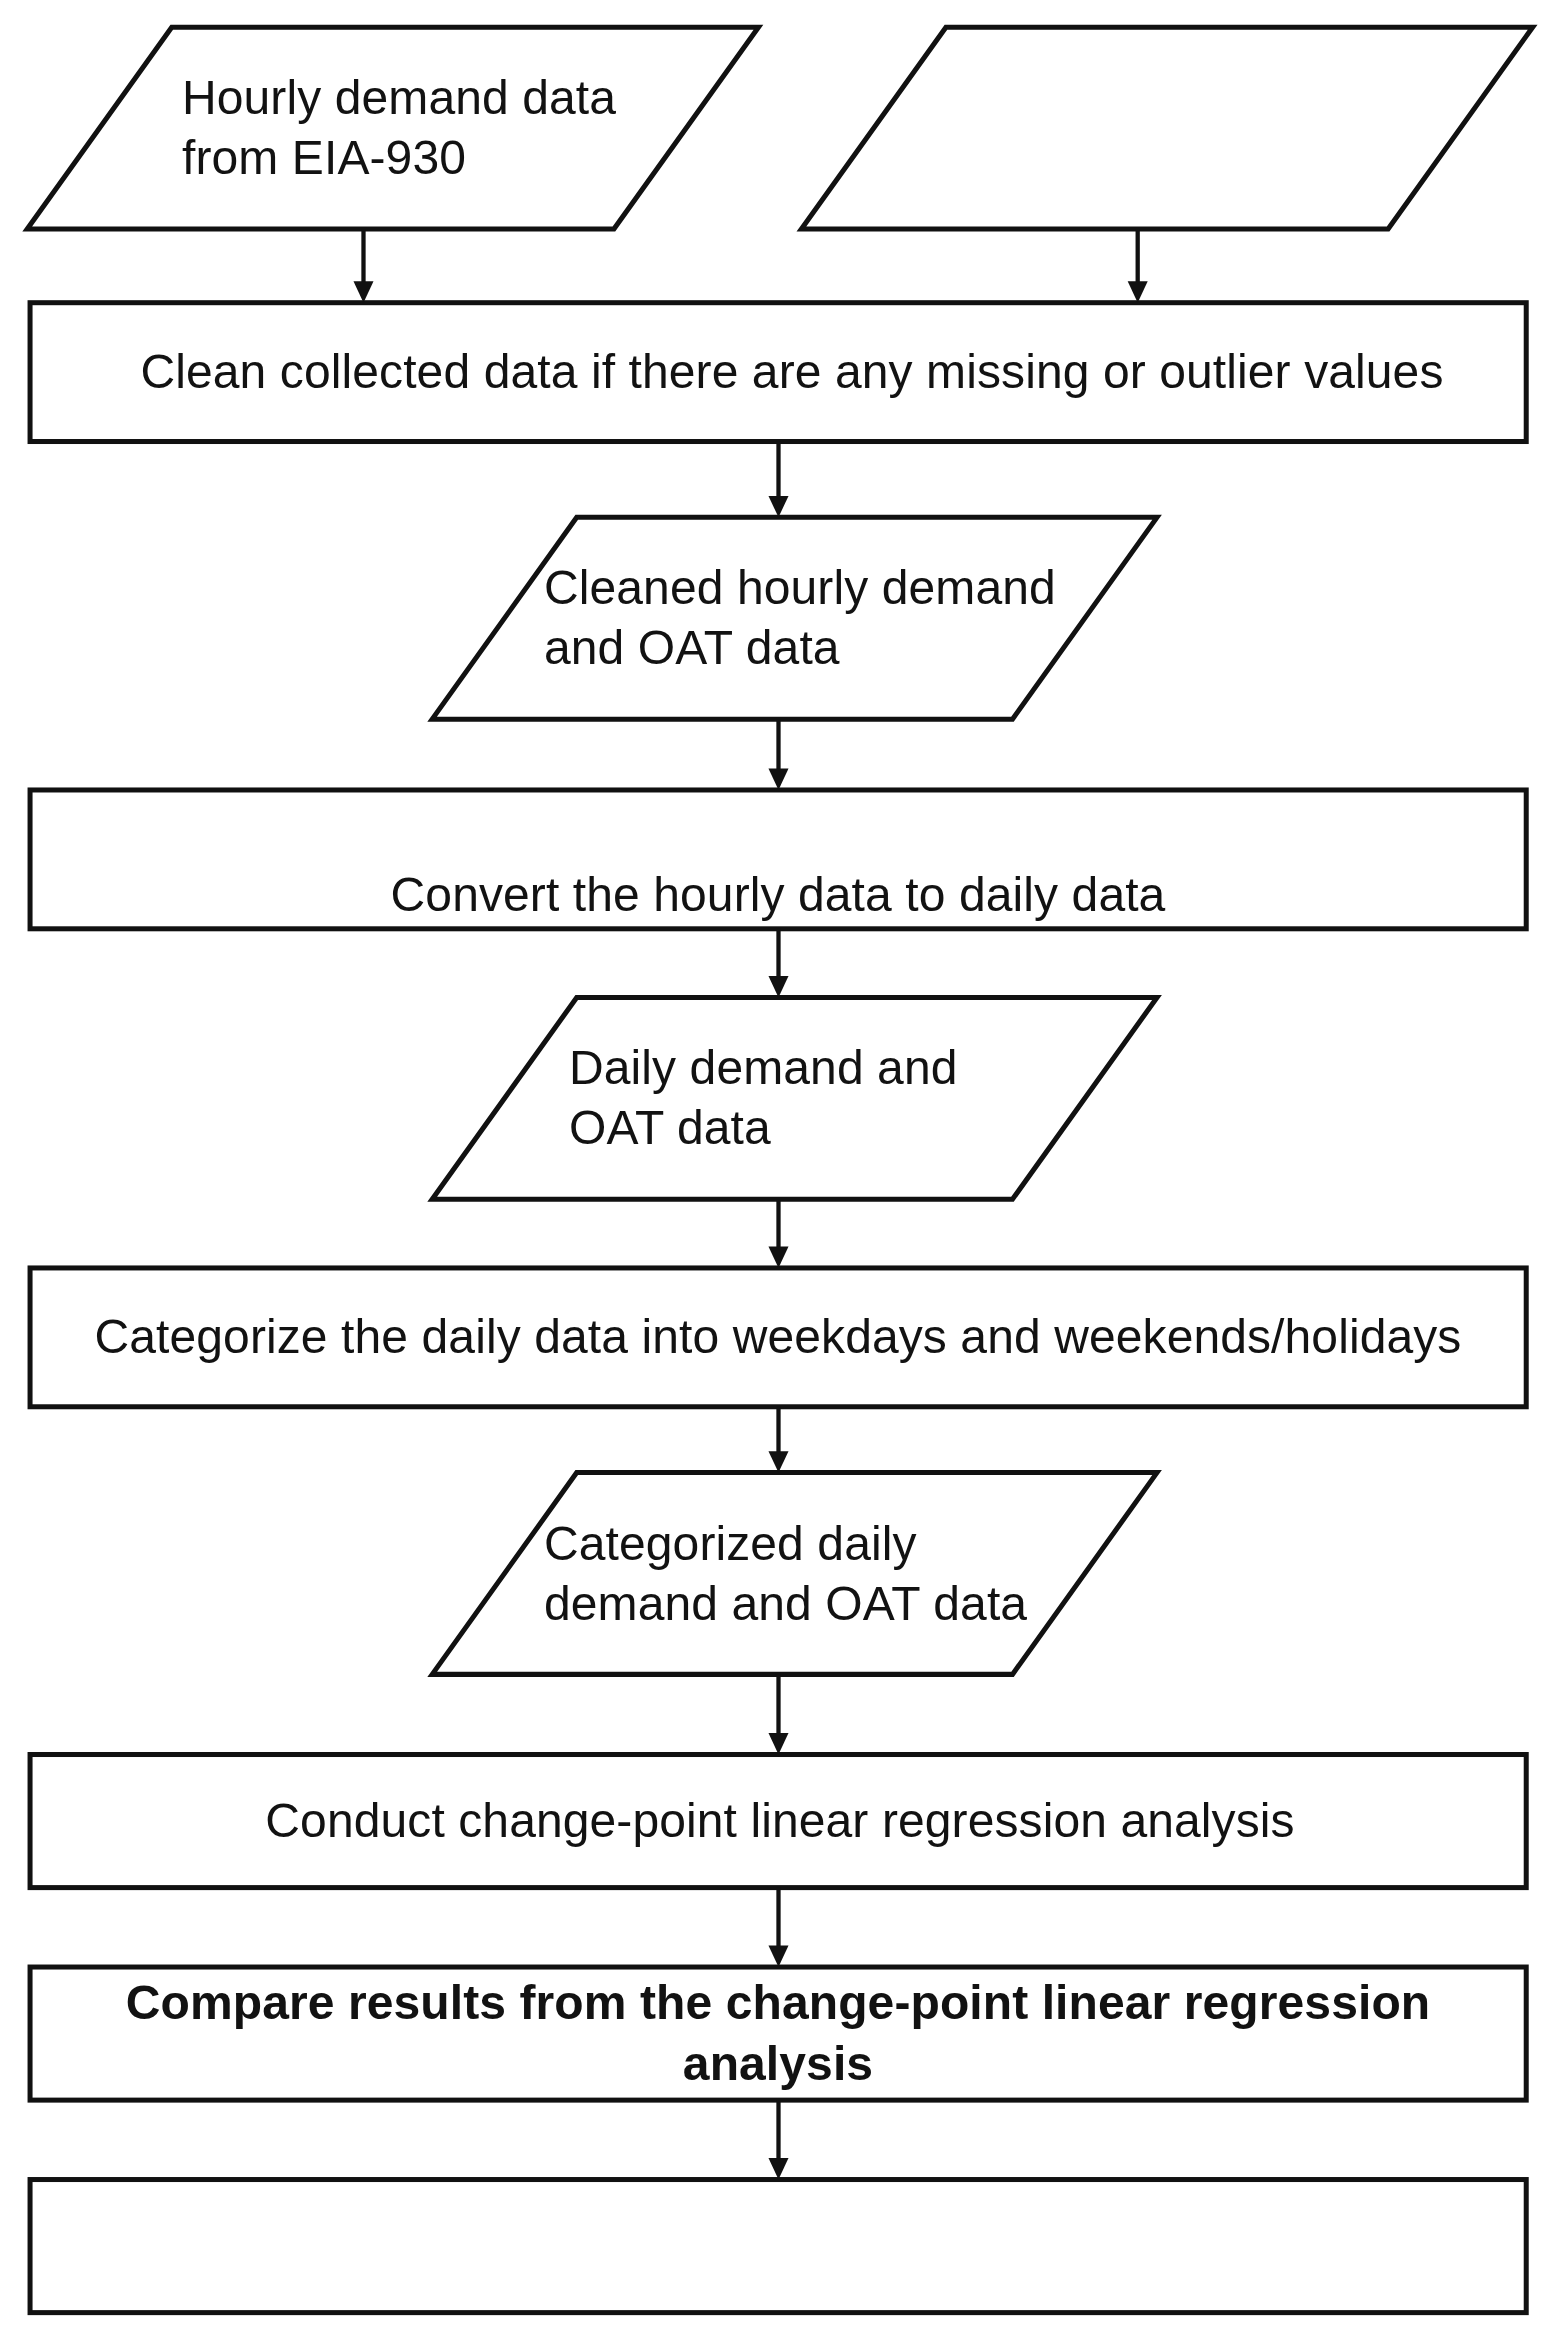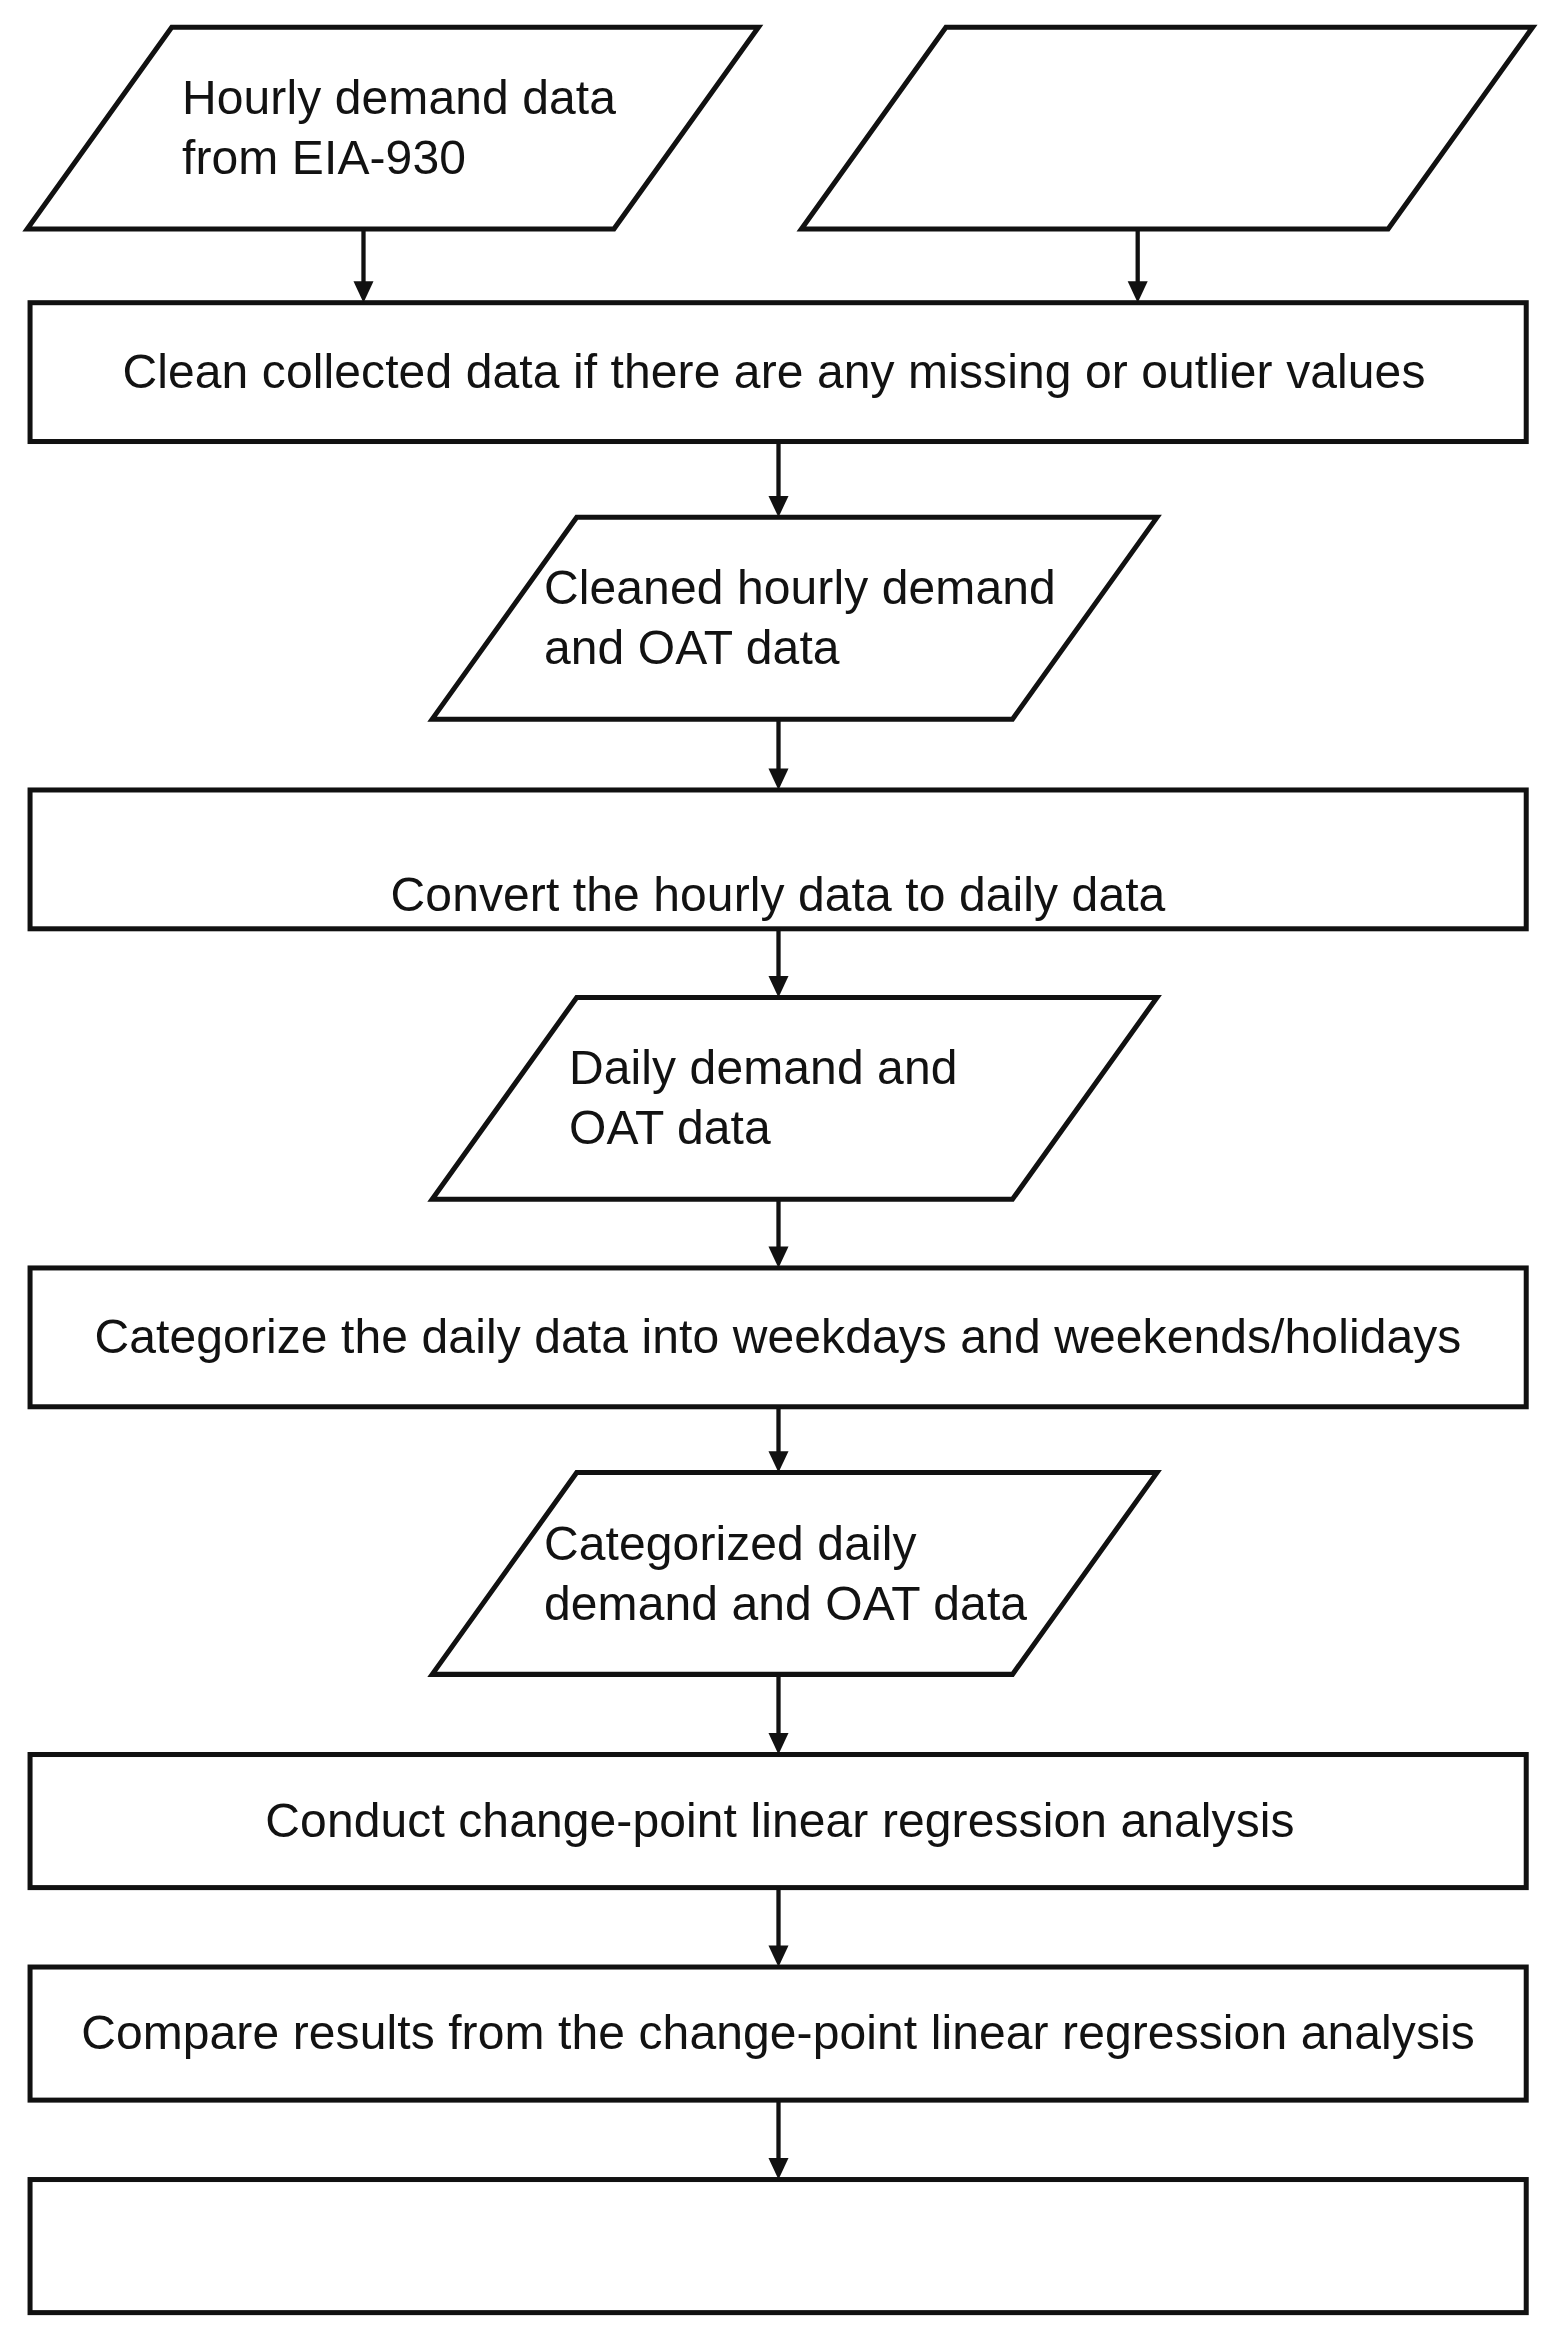--- a/index.html
+++ b/index.html
@@ -127,34 +127,34 @@
         <line x1="1088" y1="2935" x2="1088" y2="3021"></line>
         <polygon points="1074,3016 1102,3016 1088,3046" stroke="none"></polygon>
       </g>
     </g>
   </svg>
 
   <div class="node-label label-left" style="left:182px; top:27px; width:501px; height:202px;">Hourly demand data
 from EIA-930</div>
 
 
-  <div class="node-label label-center" style="left:26px; top:303px; width:1496px; height:139px;">Clean collected data if there are any missing or outlier values</div>
+  <div class="node-label label-center" style="left:44px; top:303px; width:1496px; height:139px;">Clean collected data if there are any missing or outlier values</div>
 
   <div class="node-label label-left" style="left:544px; top:517px; width:544px; height:202px;">Cleaned hourly demand
 and OAT data</div>
 
   <div class="node-label label-center" style="left:30px; top:826px; width:1496px; height:139px;">Convert the hourly data to daily data</div>
 
   <div class="node-label label-center" style="left:30px; top:1268px; width:1496px; height:139px;">Categorize the daily data into weekdays and weekends/holidays</div>
 
   <div class="node-label label-left" style="left:569px; top:997px; width:501px; height:202px;">Daily demand and
 OAT data</div>
 
   <div class="node-label label-left" style="left:544px; top:1473px; width:544px; height:202px;">Categorized daily
 demand and OAT data</div>
 
   <div class="node-label label-center" style="left:32px; top:1755px; width:1496px; height:133px;">Conduct change-point linear regression analysis</div>
 
-  <div class="node-label label-center" style="left:30px; top:1967px; width:1496px; height:133px;">Compare results from the change-point linear regression analysis</div>
+  <div class="node-label label-center" style="left:30px; top:1967px; width:1496px; height:133px;font-weight:bold;">Compare results from the change-point linear regression analysis</div>
 
 
 </div>
 
 
 </body></html>

